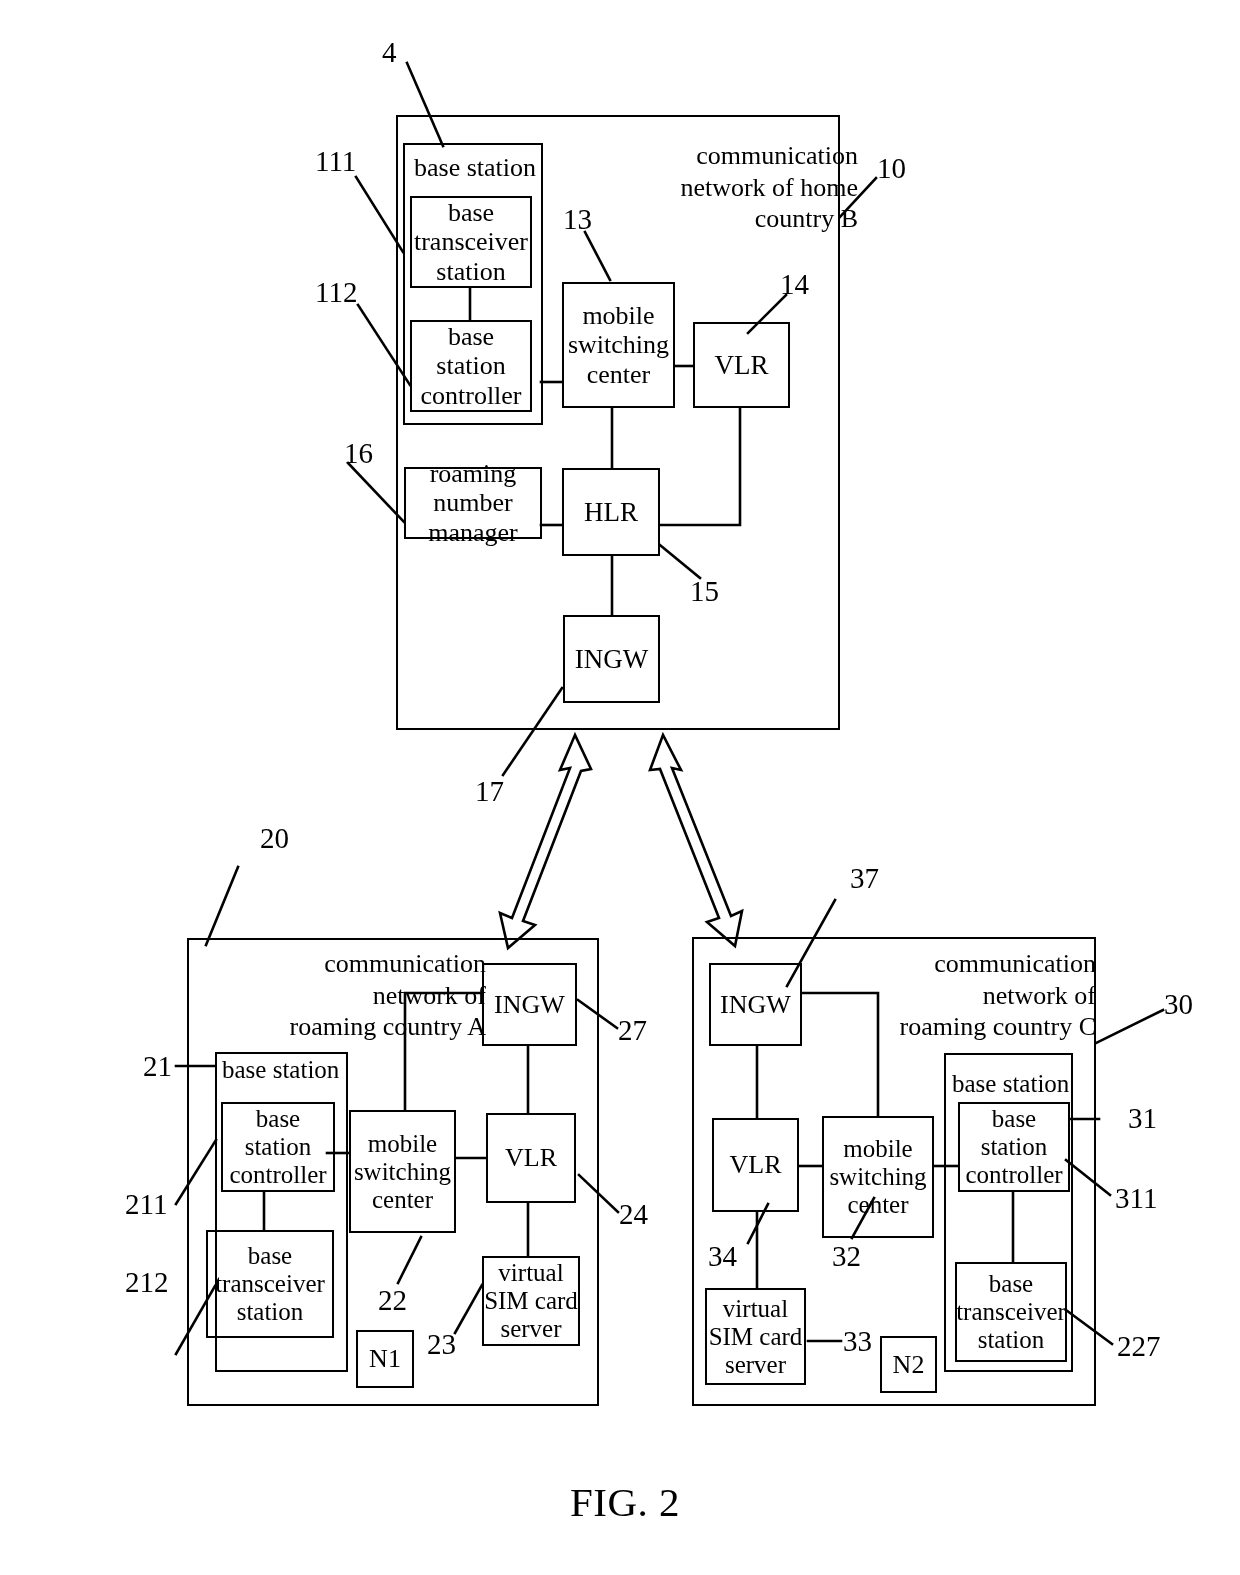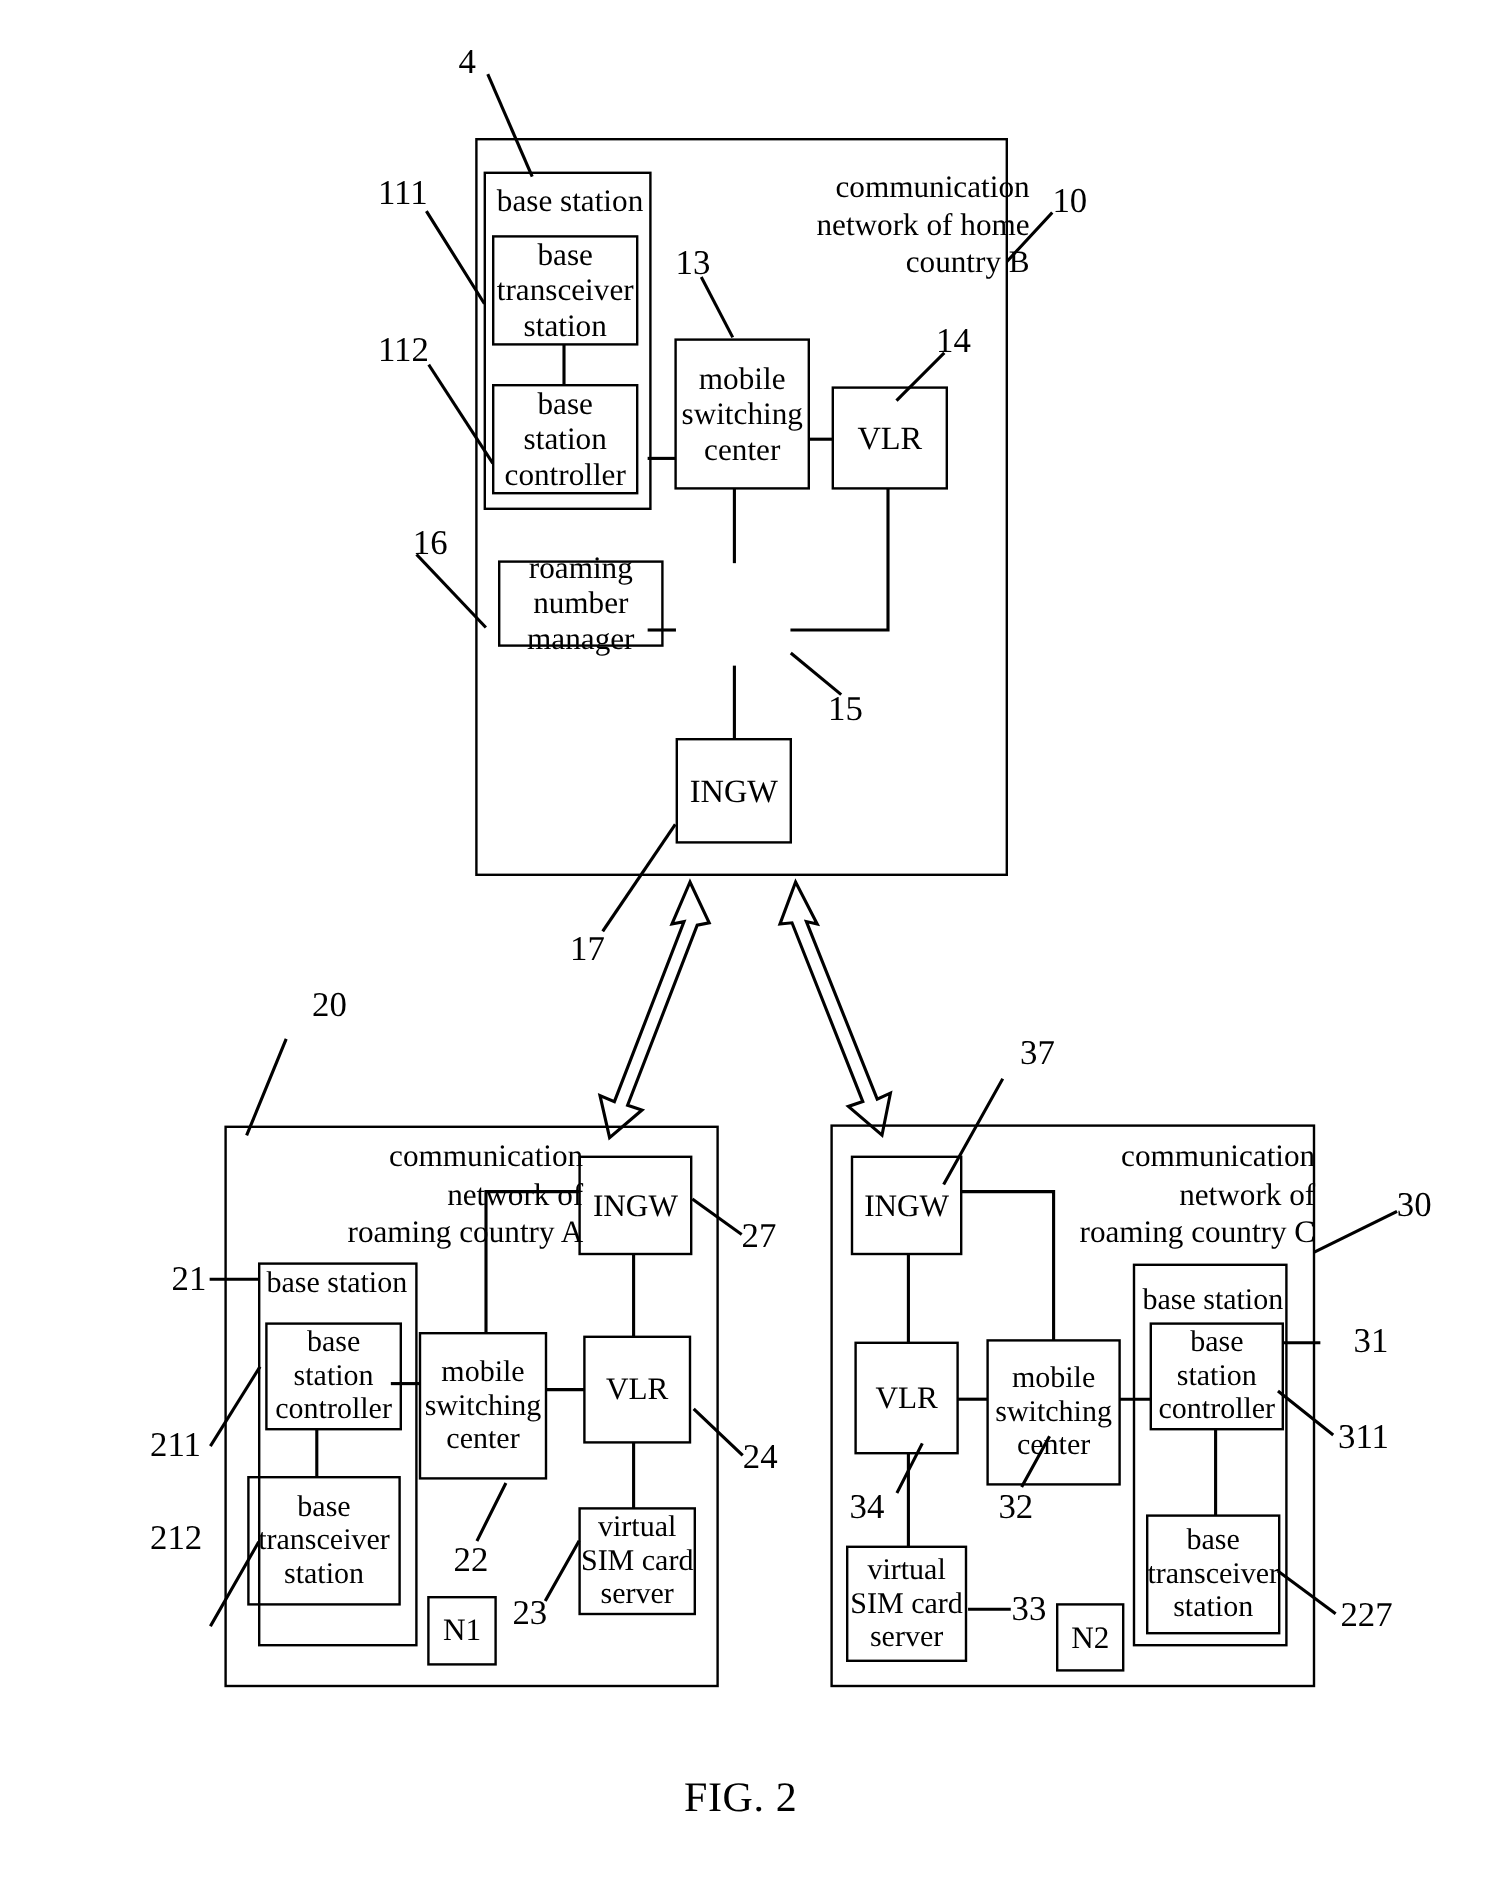--- a/index.html
+++ b/index.html
@@ -9,21 +9,21 @@
   svg#wires{position:absolute;left:0;top:0;width:1240px;height:1575px;}
   .box{position:absolute;box-sizing:border-box;border:2px solid #000;background:transparent;
        display:flex;align-items:center;justify-content:center;text-align:center;line-height:1.12;}
   .container{position:absolute;box-sizing:border-box;border:2px solid #000;background:transparent;}
   .lbl{position:absolute;white-space:nowrap;}
   .reflbl{position:absolute;font-size:29px;white-space:nowrap;}
   .ctitle{position:absolute;text-align:right;font-size:26px;line-height:1.22;white-space:pre-line;}
   .b24{font-size:25px;}
   .b26{font-size:26px;}
   .b27{font-size:27px;}
-  .figcap{position:absolute;font-size:35px;letter-spacing:.5px;}
+  .figcap{position:absolute;font-size:41px;letter-spacing:.5px;}
 </style>
 </head>
 <body>
 
 <div id="stage">
 
   <svg id="wires" viewBox="0 0 1240 1575" xmlns="http://www.w3.org/2000/svg">
     <g stroke="#000" stroke-width="2.6" fill="none" stroke-linecap="square">
 
       <line x1="470" y1="288" x2="470" y2="320"></line>
@@ -129,26 +129,29 @@
   <div class="box b26" style="left:562px;top:282px;width:113px;height:126px;">
     <span style="white-space:pre-line">mobile
 switching
 center</span>
   </div>
 
   <div class="box b27" style="left:693px;top:322px;width:97px;height:86px;">
     <span>VLR</span>
   </div>
 
-  <div class="box b26" style="left:404px;top:467px;width:138px;height:72px;margin-left:11px;">
+  <div class="box b26" style="left:404px;top:467px;width:138px;height:72px;">
     <span style="white-space:pre-line">roaming
 number
 manager</span>
   </div>
 
+  <div class="box b27" style="left:562px;top:468px;width:98px;height:88px;">
+    <span>HLR</span>
+  </div>
 
   <div class="box b27" style="left:563px;top:615px;width:97px;height:88px;">
     <span>INGW</span>
   </div>
 
   <div class="reflbl" style="left:382px;top:36px;">4</div>
   <div class="reflbl" style="left:315px;top:145px;">111</div>
   <div class="reflbl" style="left:315px;top:276px;">112</div>
   <div class="reflbl" style="left:563px;top:203px;">13</div>
   <div class="reflbl" style="left:780px;top:268px;">14</div>

